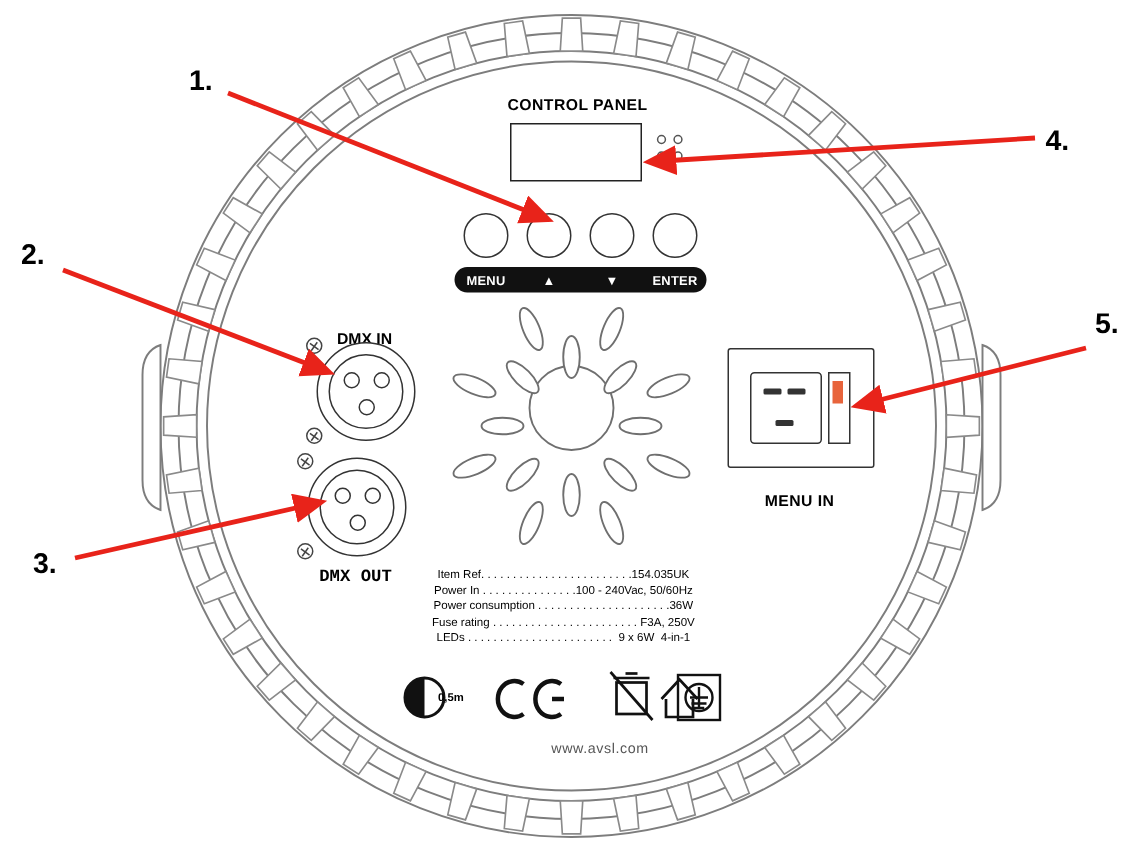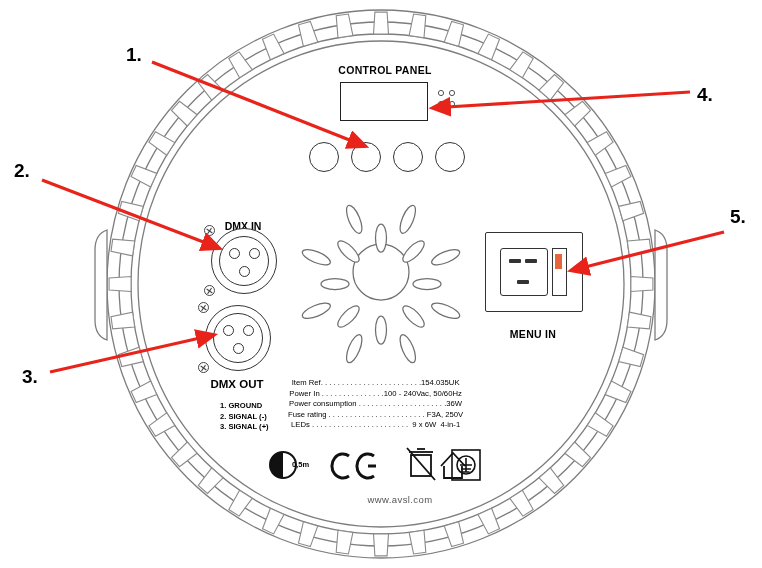--- a/index.html
+++ b/index.html
@@ -151,46 +151,47 @@
     <circle cx="452" cy="93" r="2.6" fill="none" stroke="#555" stroke-width="1"></circle>
     <circle cx="441" cy="104" r="2.6" fill="none" stroke="#555" stroke-width="1"></circle>
     <circle cx="452" cy="104" r="2.6" fill="none" stroke="#555" stroke-width="1"></circle>
   </svg>
 
   <div class="knob" style="left:309px;top:142px;width:28px;height:28px;"></div>
   <div class="knob" style="left:351px;top:142px;width:28px;height:28px;"></div>
   <div class="knob" style="left:393px;top:142px;width:28px;height:28px;"></div>
   <div class="knob" style="left:435px;top:142px;width:28px;height:28px;"></div>
 
+  <div class="btnbar" style="left:303px;top:178px;width:168px;height:17px;">
+    <span>MENU</span>
+    <span>▲</span>
+    <span>▼</span>
+    <span>ENTER</span>
+  </div>
 
   <div class="lbl lbl-dmxin" style="left:188px;top:220px;width:110px;">DMX IN</div>
 
   <div class="xlr" style="left:211px;top:228px;width:64px;height:64px;"></div>
   <div class="xlr-in" style="left:219px;top:236px;width:48px;height:48px;"></div>
   <div class="pin" style="left:229px;top:248px;width:9px;height:9px;"></div>
   <div class="pin" style="left:249px;top:248px;width:9px;height:9px;"></div>
   <div class="pin" style="left:239px;top:266px;width:9px;height:9px;"></div>
   <div class="screw" style="left:204px;top:225px;width:9px;height:9px;"></div>
   <div class="screw" style="left:204px;top:285px;width:9px;height:9px;"></div>
 
   <div class="xlr" style="left:205px;top:305px;width:64px;height:64px;"></div>
   <div class="xlr-in" style="left:213px;top:313px;width:48px;height:48px;"></div>
   <div class="pin" style="left:223px;top:325px;width:9px;height:9px;"></div>
   <div class="pin" style="left:243px;top:325px;width:9px;height:9px;"></div>
   <div class="pin" style="left:233px;top:343px;width:9px;height:9px;"></div>
   <div class="screw" style="left:198px;top:302px;width:9px;height:9px;"></div>
   <div class="screw" style="left:198px;top:362px;width:9px;height:9px;"></div>
 
-  <div class="lbl lbl-dmxout" style="left:182px;top:378px;width:110px;">DMX OUT</div>
-
-  <div class="pinlist" style="left:220px;top:401px;width:90px;">
-    <div>1. GROUND</div>
-    <div>2. SIGNAL (-)</div>
-    <div>3. SIGNAL (+)</div>
-  </div>
+  <div class="lbl lbl-dmxout" style="left:182px;top:378px;width:110px;font-family:Liberation Mono, monospace;">DMX OUT</div>
+
 
   <div class="iec" style="left:485px;top:232px;width:96px;height:78px;"></div>
   <div class="iec-inner" style="left:500px;top:248px;width:46px;height:46px;"></div>
   <div class="iec-slot" style="left:509px;top:259px;width:12px;height:4px;"></div>
   <div class="iec-slot" style="left:525px;top:259px;width:12px;height:4px;"></div>
   <div class="iec-slot" style="left:517px;top:280px;width:12px;height:4px;"></div>
   <div class="fuse" style="left:552px;top:248px;width:13px;height:46px;"></div>
   <div class="fuse-b" style="left:555px;top:254px;width:7px;height:15px;"></div>
 
   <div class="lbl lbl-powerin" style="left:483px;top:328px;width:100px;">MENU IN</div>

